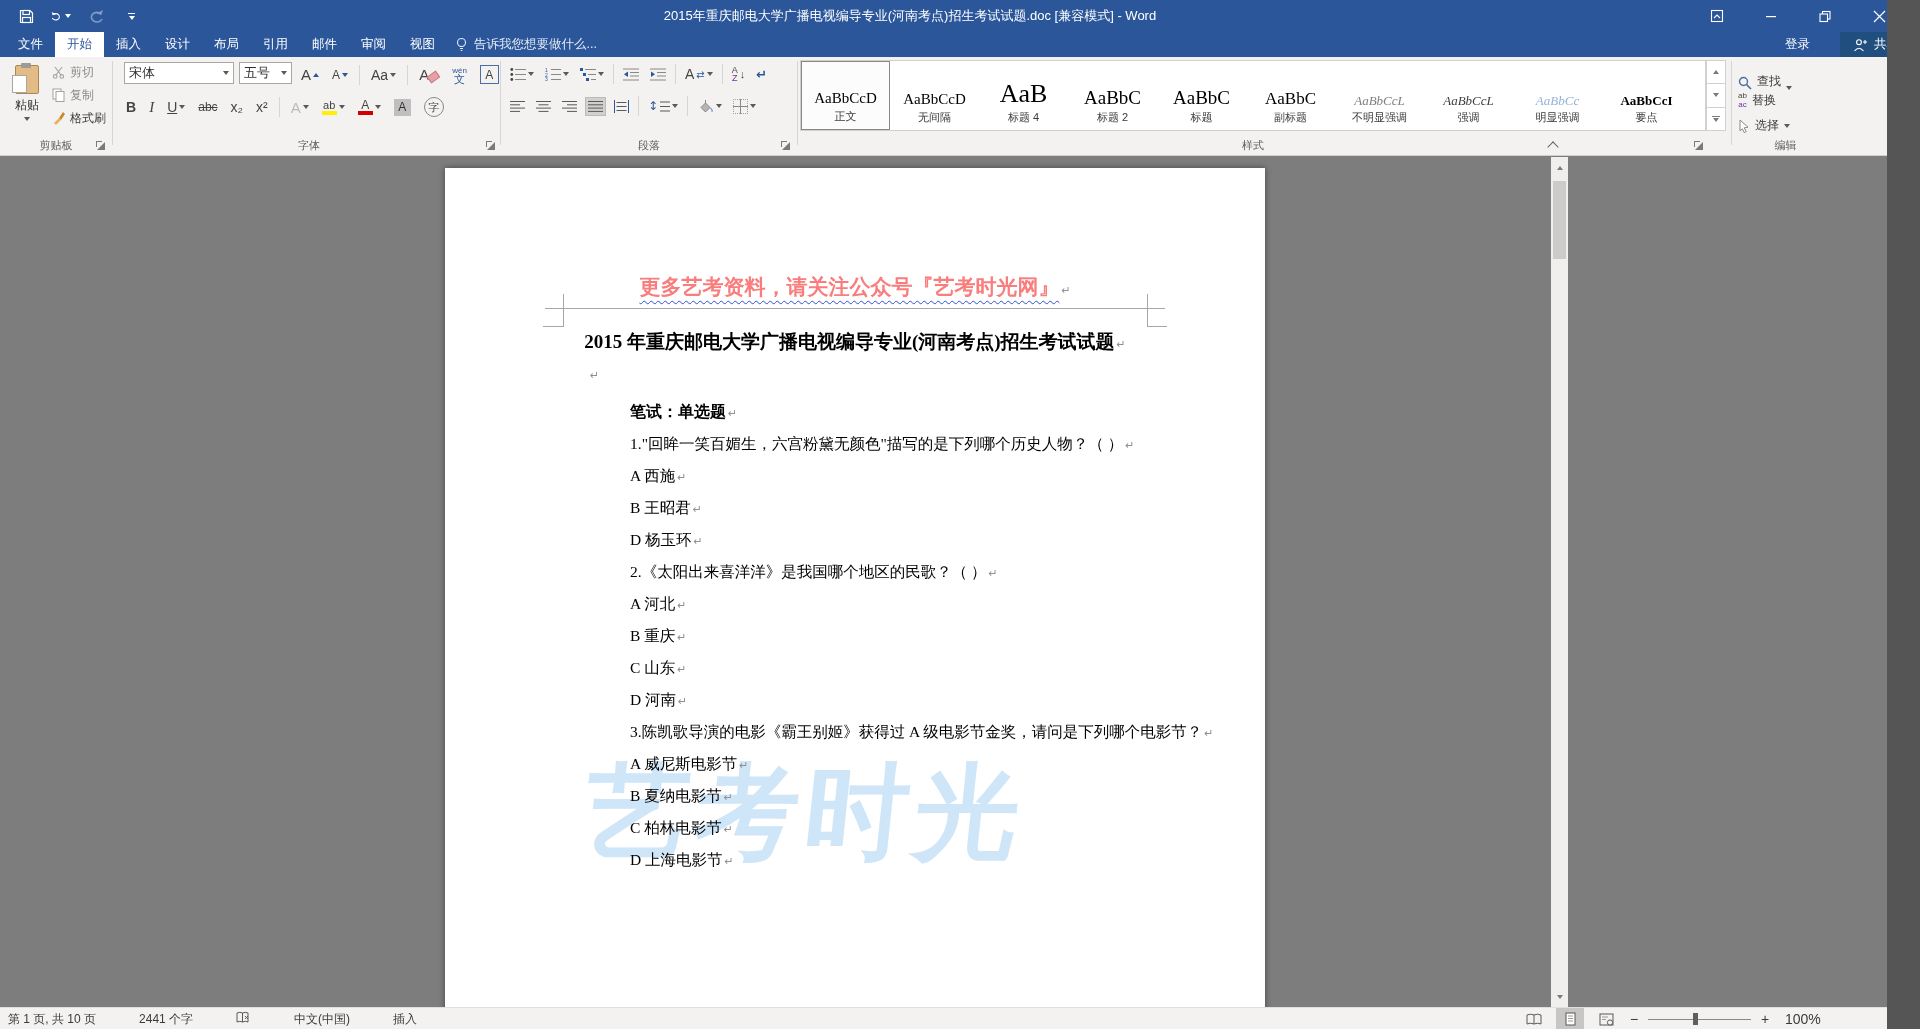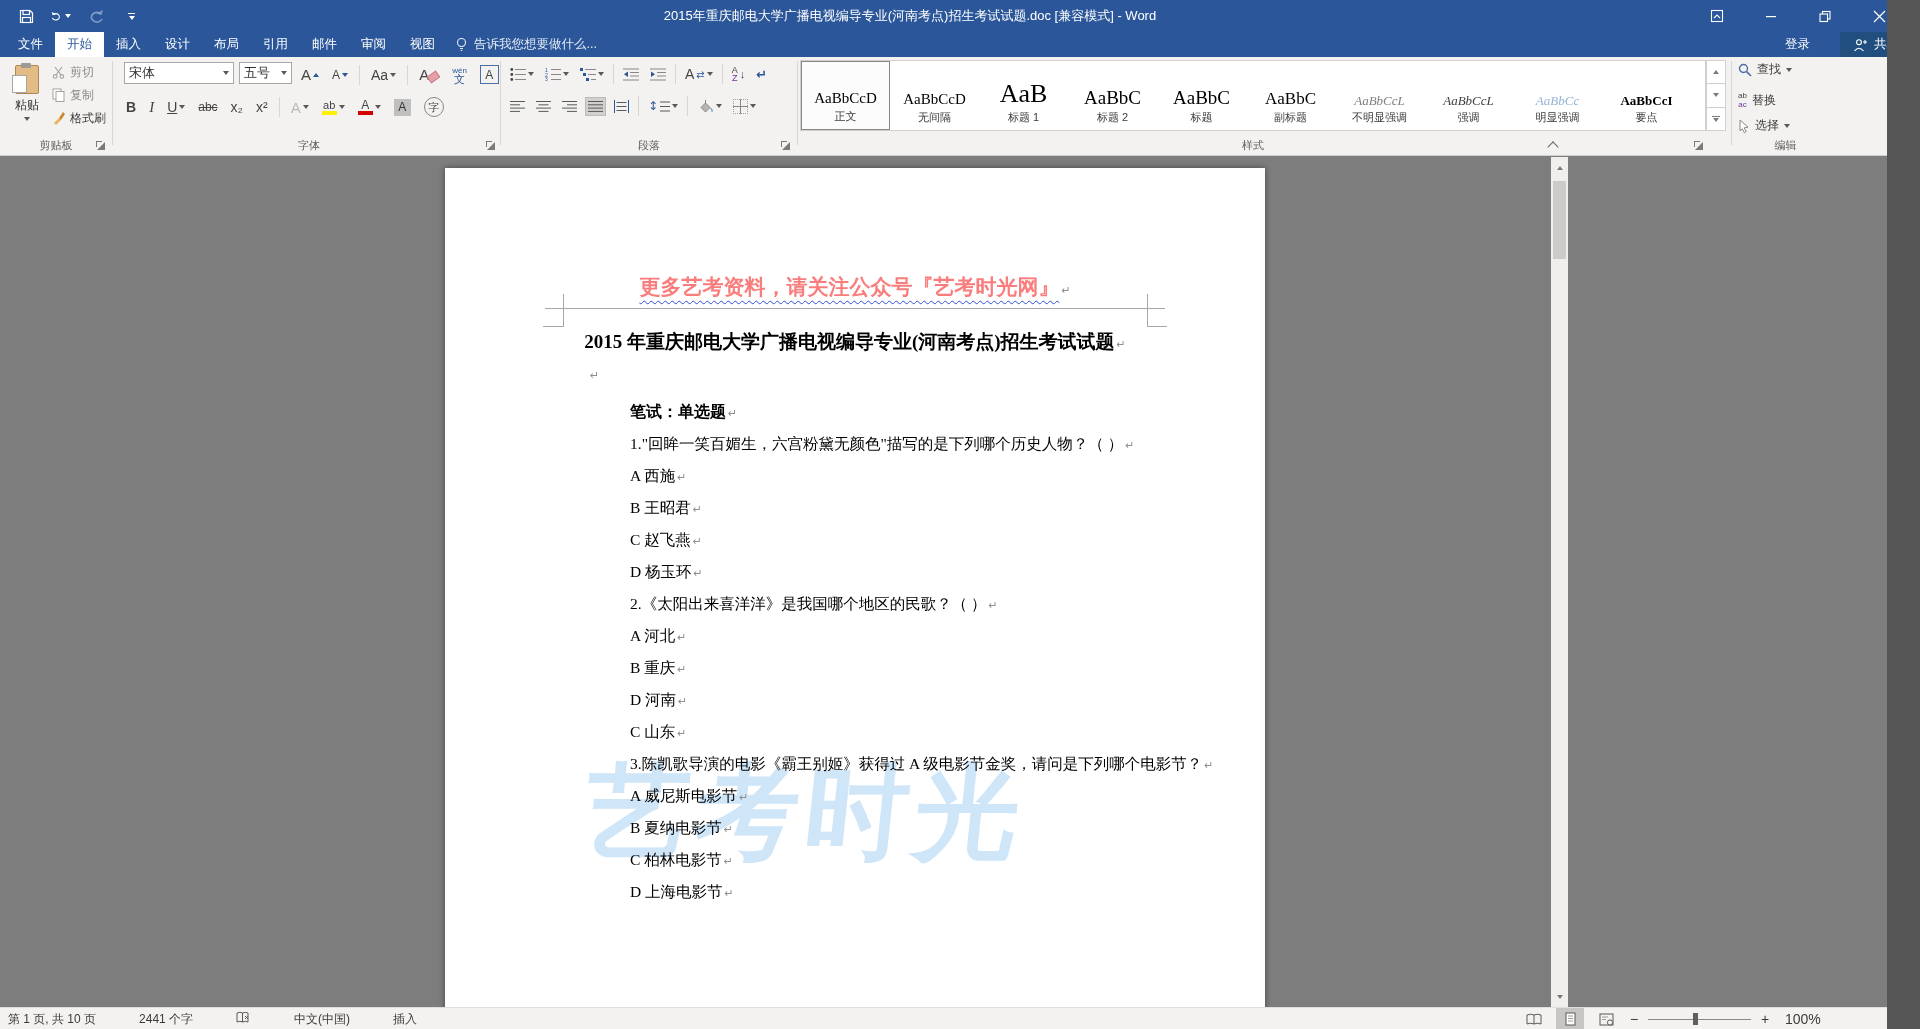--- a/index.html
+++ b/index.html
@@ -521,21 +521,21 @@
         <span class="style-item selected">
           <span class="sample s-normal">AaBbCcD</span>
           <span class="slabel">正文</span>
         </span>
         <span class="style-item">
           <span class="sample s-normal">AaBbCcD</span>
           <span class="slabel">无间隔</span>
         </span>
         <span class="style-item">
           <span class="sample s-h1">AaB</span>
-          <span class="slabel">标题 1</span>
+          <span class="slabel">标题 4</span>
         </span>
         <span class="style-item">
           <span class="sample s-h2">AaBbC</span>
           <span class="slabel">标题 2</span>
         </span>
         <span class="style-item">
           <span class="sample s-title">AaBbC</span>
           <span class="slabel">标题</span>
         </span>
         <span class="style-item">
@@ -571,21 +571,21 @@
             <span class="mb"></span>
             <span class="tri-dn"></span>
           </span>
         </span>
     </div>
     <div class="glabel" style="left:800px;width:906px;">样式</div>
     <div class="launcher" style="left:1694px;"></div>
     <div class="gsep" style="left:1731px;"></div>
 
     <div class="edit-g">
-      <span class="erow" style="top:4px;">
+      <span class="erow" style="top:16px;align-items:flex-end;">
         <svg width="14" height="14" viewBox="0 0 14 14">
             <circle cx="5.5" cy="5.5" r="4" fill="none" stroke="#4a6fa5" stroke-width="1.4"></circle>
             <line x1="8.6" y1="8.6" x2="13" y2="13" stroke="#4a6fa5" stroke-width="1.6"></line>
           </svg>
         <span>查找</span>
           <span class="car"></span>
       </span>
       <span class="erow" style="top:34px;">
         <span class="phon">
             <span style="font-size:8px;color:#444;">ab</span>
@@ -621,27 +621,26 @@
       <div class="steph" style="left:702px;"></div>
       <div class="dheading">
         <span>2015 年重庆邮电大学广播电视编导专业(河南考点)招生考试试题</span><span class="pilcrow">↵</span>
       </div>
       <div class="lonep"><span class="pilcrow">↵</span></div>
       <div class="doc-lines" id="doc-lines">
           <div class="dline bold"><span>笔试：单选题</span><span class="pilcrow">↵</span></div>
           <div class="dline"><span>1."回眸一笑百媚生，六宫粉黛无颜色"描写的是下列哪个历史人物？（ ）</span><span class="pilcrow">↵</span></div>
           <div class="dline"><span>A 西施</span><span class="pilcrow">↵</span></div>
           <div class="dline"><span>B 王昭君</span><span class="pilcrow">↵</span></div>
-          <div class="dline"><span>C 赵飞燕</span><span class="pilcrow">↵</span></div>
           <div class="dline"><span>D 杨玉环</span><span class="pilcrow">↵</span></div>
           <div class="dline"><span>2.《太阳出来喜洋洋》是我国哪个地区的民歌？（ ）</span><span class="pilcrow">↵</span></div>
           <div class="dline"><span>A 河北</span><span class="pilcrow">↵</span></div>
           <div class="dline"><span>B 重庆</span><span class="pilcrow">↵</span></div>
+          <div class="dline"><span>C 山东</span><span class="pilcrow">↵</span></div>
           <div class="dline"><span>D 河南</span><span class="pilcrow">↵</span></div>
-          <div class="dline"><span>C 山东</span><span class="pilcrow">↵</span></div>
           <div class="dline"><span>3.陈凯歌导演的电影《霸王别姬》获得过 A 级电影节金奖，请问是下列哪个电影节？</span><span class="pilcrow">↵</span></div>
           <div class="dline"><span>A 威尼斯电影节</span><span class="pilcrow">↵</span></div>
           <div class="dline"><span>B 夏纳电影节</span><span class="pilcrow">↵</span></div>
           <div class="dline"><span>C 柏林电影节</span><span class="pilcrow">↵</span></div>
           <div class="dline"><span>D 上海电影节</span><span class="pilcrow">↵</span></div>
         </div>
     </div>
   </div>
 
   <div class="vscroll">

